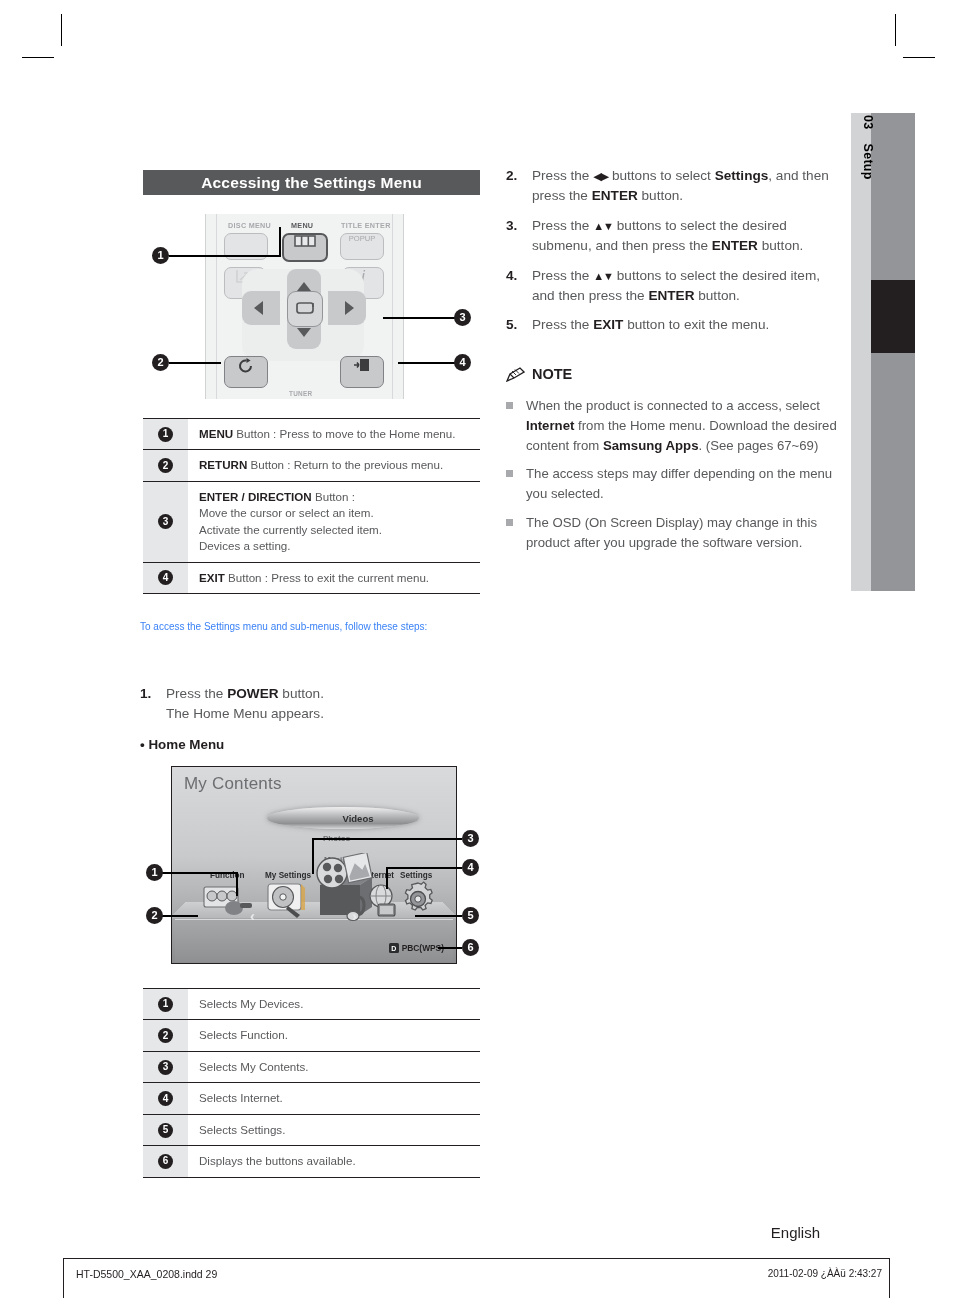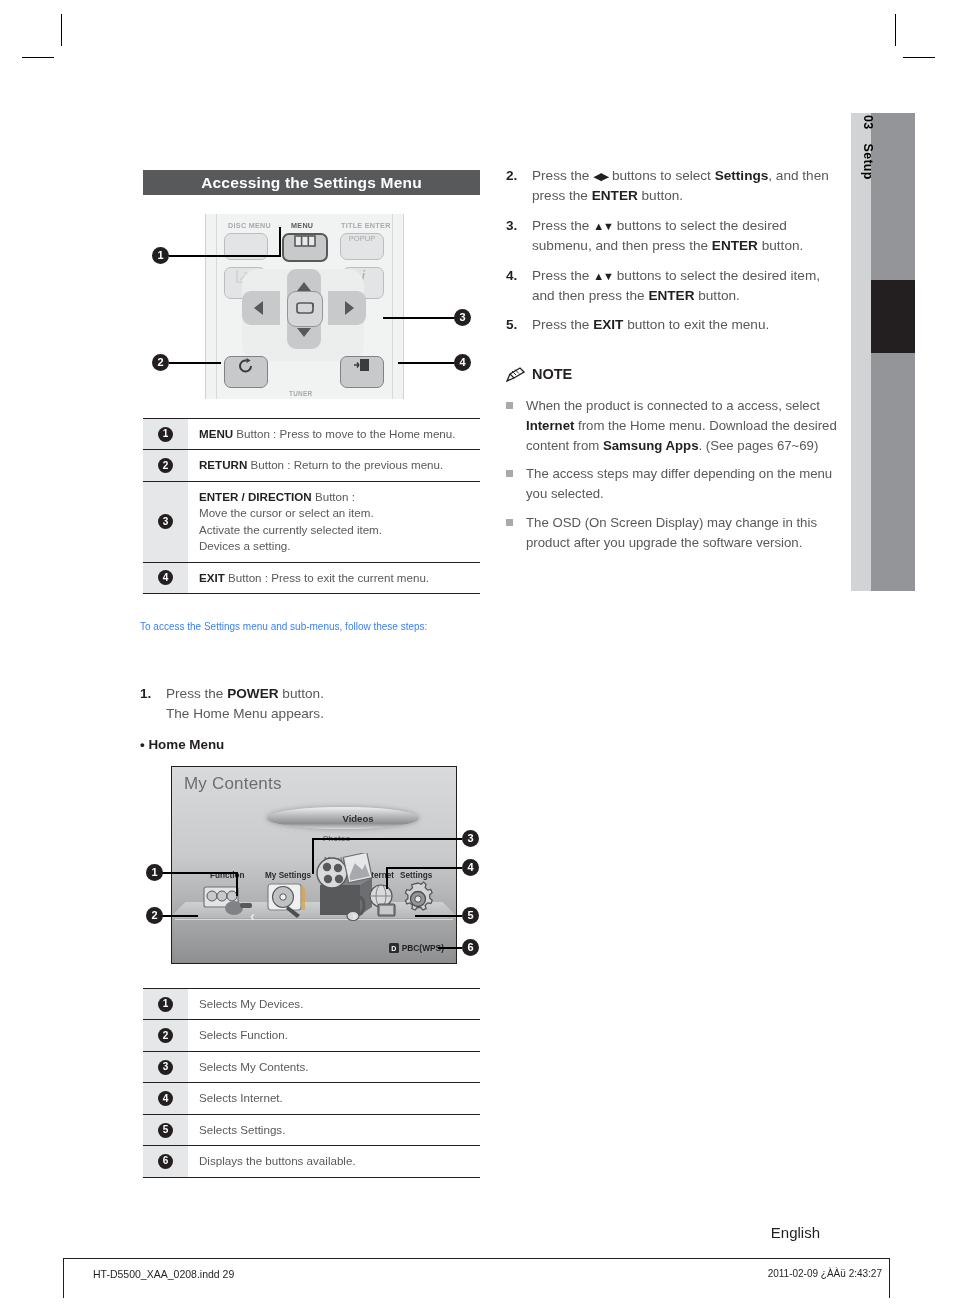--- a/index.html
+++ b/index.html
@@ -242,21 +242,21 @@
   .note-item .t b { color: #231f20; font-weight: bold; }
 
   
   #lang {
     position: absolute; right: 134px; top: 1212px;
     font-size: 15px; color: #231f20; margin-top: 12px;
   }
   #footrule { position: absolute; left: 63px; top: 1258px; width: 827px; height: 1px; background: #231f20; }
   #foot-left {
     position: absolute; left: 76px; top: 1268px;
-    font-size: 10.5px; color: #231f20; margin-left: 17px;
+    font-size: 10.5px; color: #231f20;
   }
   #foot-right {
     position: absolute; right: 72px; top: 1268px;
     font-size: 10px; color: #231f20;
   }
   .footbar { position: absolute; width: 1px; background: #231f20; }
 </style>
 </head>
 <body>
 

